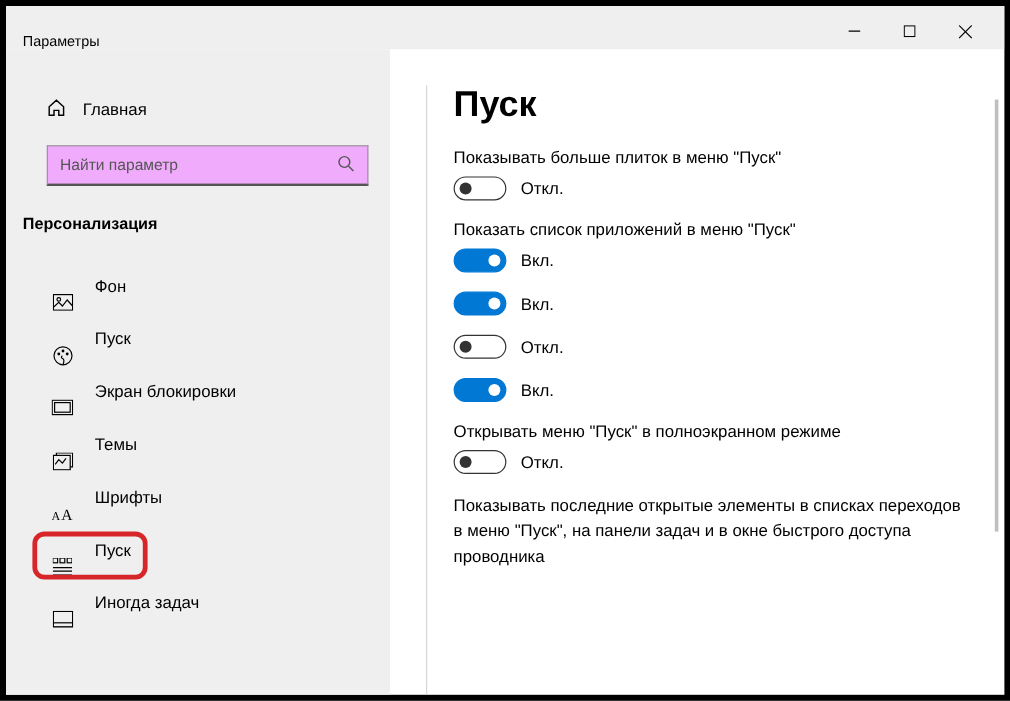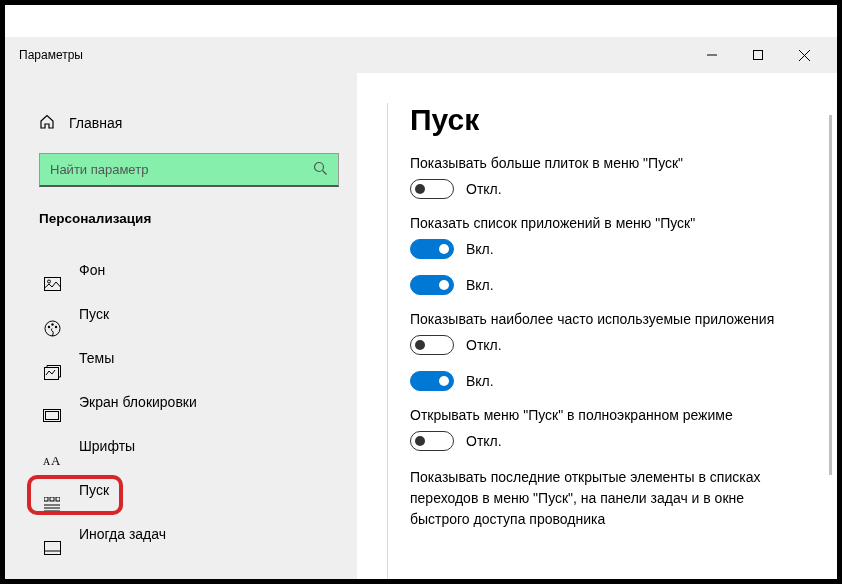--- a/index.html
+++ b/index.html
@@ -9,45 +9,44 @@
     color: #000;
     background: #fff;
     width: 842px;
     height: 584px;
     overflow: hidden;
     border: 5px solid #000;
     position: relative;
   }
   .titlebar {
     display: flex;
-    align-items: center;
+    align-items: flex-end;
     height: 36px;
     padding: 0 10px 0 14px;
     background: #efefef;
-    margin-top: 32px;
   }
   .title-text { font-size: 12px; }
   .title-spacer { flex: 1; }
   .title-btn {
     width: 46px;
     height: 30px;
     display: flex;
     align-items: center;
     justify-content: center;
     cursor: pointer;
   }
   .title-btn svg { display: block; }
 
   .workspace {
     display: flex;
     height: calc(100% - 36px);
   }
 
   .sidebar {
-    width: 352px;
+    width: 320px;
     background: #efefef;
     padding-top: 38px;
     position: relative;
     flex-shrink: 0;
   }
   .home-row {
     display: flex;
     align-items: center;
     gap: 14px;
     padding: 0 0 0 34px;
@@ -58,37 +57,37 @@
   .home-row .label { font-size: 14px; }
 
   .searchbox {
     margin: 0 18px 3px 34px;
     height: 34px;
     border: 1px solid #999;
     border-bottom: 2px solid #555;
     display: flex;
     align-items: center;
     padding: 0 10px;
-    background: #86efac;
+    background: #f0abfc;
   }
   .searchbox input {
     flex: 1;
     border: none;
     background: transparent;
     outline: none;
     font-size: 13px;
     font-family: inherit;
     color: #555;
   }
   .searchbox input::placeholder { color: #555; }
 
   .section-title {
     font-size: 13.5px;
     font-weight: 600;
-    padding: 0 0 0 34px;
+    padding: 0 0 0 14px;
     margin-bottom: 36px;
     margin-top: 24px;
   }
 
   .nav-item {
     display: flex;
     gap: 18px;
     padding-left: 38px;
     height: 44px;
     cursor: pointer;
@@ -251,37 +250,37 @@
             <circle cx="8.5" cy="4.5" r="1.2" fill="#000"></circle>
             <circle cx="12" cy="7" r="1.2" fill="#000"></circle>
             <path d="M8.5 16 A7.5 7.5 0 0 1 8.5 16 Q10 12 8.5 11 Q6 10 8 8.5" fill="none" stroke="#000"></path>
           </svg>
       </span>
       <span>Пуск</span>
     </div>
 
     <div class="nav-item">
       <span class="icon">
+        <svg width="18" height="14" viewBox="0 0 18 14">
+            <rect x="0.5" y="0.5" width="17" height="12" fill="none" stroke="#000"></rect>
+            <rect x="2.5" y="2.5" width="13" height="8" fill="none" stroke="#000"></rect>
+          </svg>
+      </span>
+      <span>Экран блокировки</span>
+    </div>
+
+    <div class="nav-item">
+      <span class="icon">
         <svg width="17" height="15" viewBox="0 0 17 15">
             <rect x="0.5" y="2.5" width="14" height="12" fill="none" stroke="#000"></rect>
             <path d="M3 2.5 L3 0.5 L16.5 0.5 L16.5 12 L14.5 12" fill="none" stroke="#000"></path>
             <path d="M2 10 L5 6 L8 9 L11 5" fill="none" stroke="#000"></path>
           </svg>
       </span>
       <span>Темы</span>
-    </div>
-
-    <div class="nav-item">
-      <span class="icon">
-        <svg width="18" height="14" viewBox="0 0 18 14">
-            <rect x="0.5" y="0.5" width="17" height="12" fill="none" stroke="#000"></rect>
-            <rect x="2.5" y="2.5" width="13" height="8" fill="none" stroke="#000"></rect>
-          </svg>
-      </span>
-      <span>Экран блокировки</span>
     </div>
 
     <div class="nav-item">
       <span class="icon">
         <svg width="18" height="14" viewBox="0 0 18 14">
             <text x="0" y="12" font-size="10" font-family="Segoe UI">A</text>
             <text x="8" y="12" font-size="13" font-family="Segoe UI">A</text>
           </svg>
       </span>
       <span>Шрифты</span>
@@ -338,21 +337,20 @@
           </div>
           <div class="setting">
             <div class="toggle-row">
               <div class="toggle on">
                 <div class="knob"></div>
               </div>
               <span class="toggle-state">Вкл.</span>
             </div>
           </div>
           <div class="setting">
-            <div class="setting-label">Показывать наиболее часто используемые приложения</div>
             <div class="toggle-row">
               <div class="toggle off">
                 <div class="knob"></div>
               </div>
               <span class="toggle-state">Откл.</span>
             </div>
           </div>
           <div class="setting">
             <div class="toggle-row">
               <div class="toggle on">

